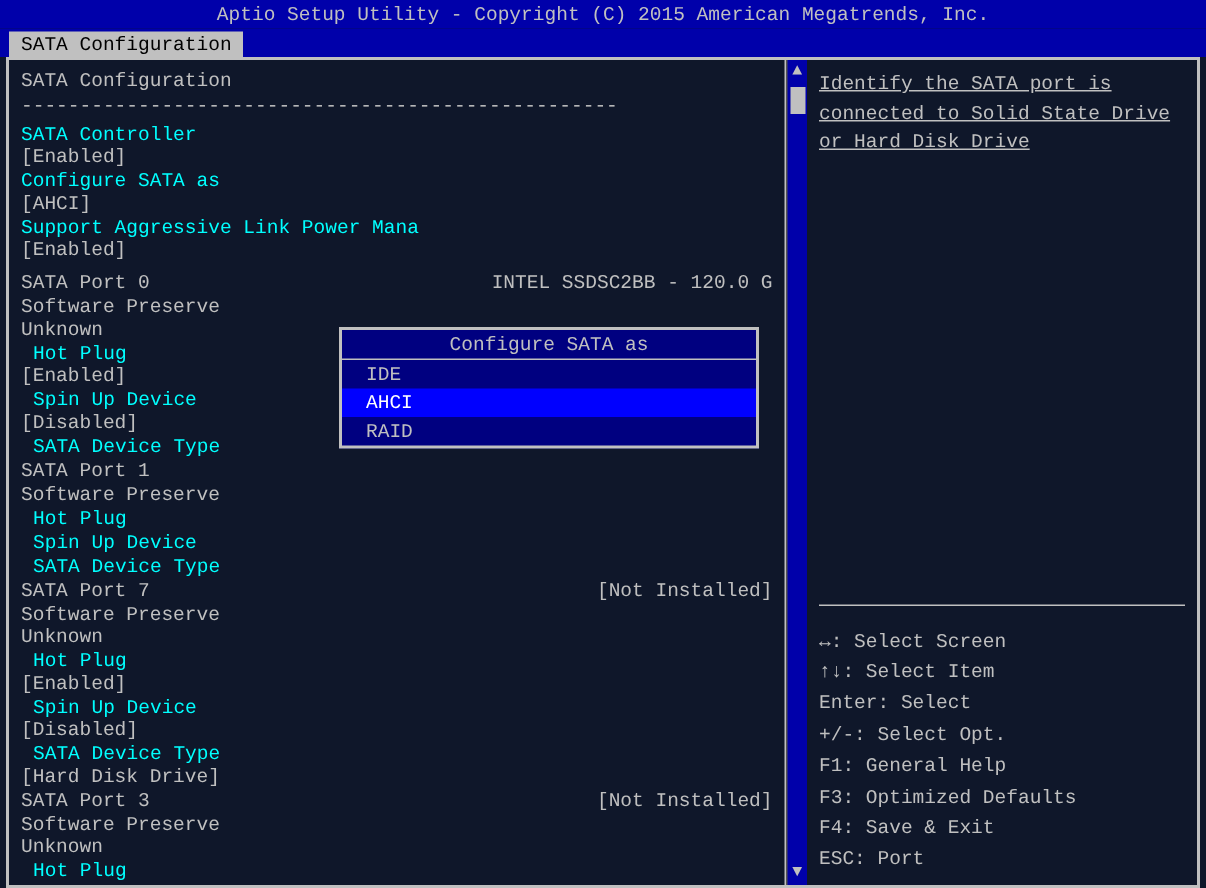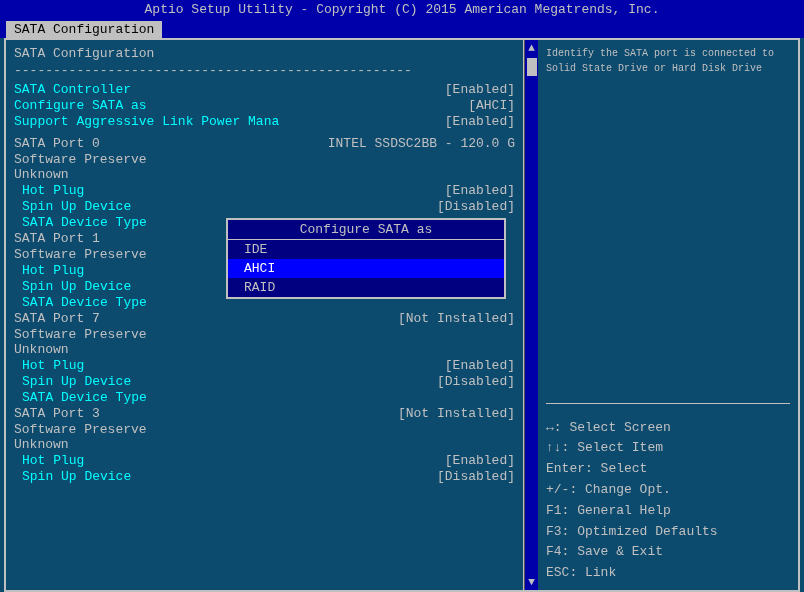--- a/index.html
+++ b/index.html
@@ -10,21 +10,21 @@
       font-family: 'Courier New', Courier, monospace;
       font-size: 13px;
       overflow: hidden;
     }
 
     #app {
       width: 804px;
       height: 592px;
       display: flex;
       flex-direction: column;
-      background: #0c4a6e;
+      background: #0f172a;
       color: #c0c0c0;
     }
 
     
     #title-bar {
       background: #0000aa;
       text-align: center;
       padding: 2px 0;
       color: #c0c0c0;
       font-size: 13px;
@@ -73,20 +73,21 @@
       font-size: 13px;
       margin-bottom: 4px;
       letter-spacing: 0;
     }
 
     .config-row {
       display: flex;
       justify-content: space-between;
       margin-bottom: 1px;
       font-size: 13px;
+      flex-direction: column;
     }
 
     .config-row .label {
       color: #00ffff;
     }
 
     .config-row .value {
       color: #c0c0c0;
     }
 
@@ -147,23 +148,24 @@
       padding: 6px 8px;
       font-size: 13px;
       color: #c0c0c0;
       display: flex;
       flex-direction: column;
     }
 
     #help-text {
       flex: 1;
       color: #c0c0c0;
-      font-size: 10px;
+      font-size: 13px;
       line-height: 1.5;
       margin-bottom: 8px;
+      text-decoration: underline;
     }
 
     .key-help {
       font-size: 13px;
       color: #c0c0c0;
       line-height: 1.6;
       margin-top: 10px;
     }
 
     .key-help-divider {
@@ -263,20 +265,21 @@
       <div class="config-row">
         <span class="label" style="padding-left:8px">Hot Plug</span>
         <span class="value">[Enabled]</span>
       </div>
       <div class="config-row">
         <span class="label" style="padding-left:8px">Spin Up Device</span>
         <span class="value">[Disabled]</span>
       </div>
       <div class="config-row">
         <span class="label" style="padding-left:8px">SATA Device Type</span>
+        <span class="value">[Hard Disk Drive]</span>
       </div>
 
       <div class="port-label">
         <span>SATA Port 3</span>
         <span style="float:right">[Not Installed]</span>
       </div>
       <div class="config-row-plain">
         <span>Software Preserve</span>
         <span>Unknown</span>
       </div>
@@ -304,22 +307,22 @@
       <div style="color:#c0c0c0; font-size:11px; cursor:pointer; padding:2px;">▼</div>
     </div>
 
     <div id="right-panel">
       <div id="help-text">Identify the SATA port is connected to Solid State Drive or Hard Disk Drive</div>
       <div class="key-help-divider"></div>
       <div class="key-help">
         <div>↔: Select Screen</div>
         <div>↑↓: Select Item</div>
         <div>Enter: Select</div>
-        <div>+/-: Change Opt.</div>
+        <div>+/-: Select Opt.</div>
         <div>F1: General Help</div>
         <div>F3: Optimized Defaults</div>
         <div>F4: Save &amp; Exit</div>
-        <div>ESC: Link</div>
+        <div>ESC: Port</div>
       </div>
     </div>
   </div>
 
 </div>
 
 </body></html>

